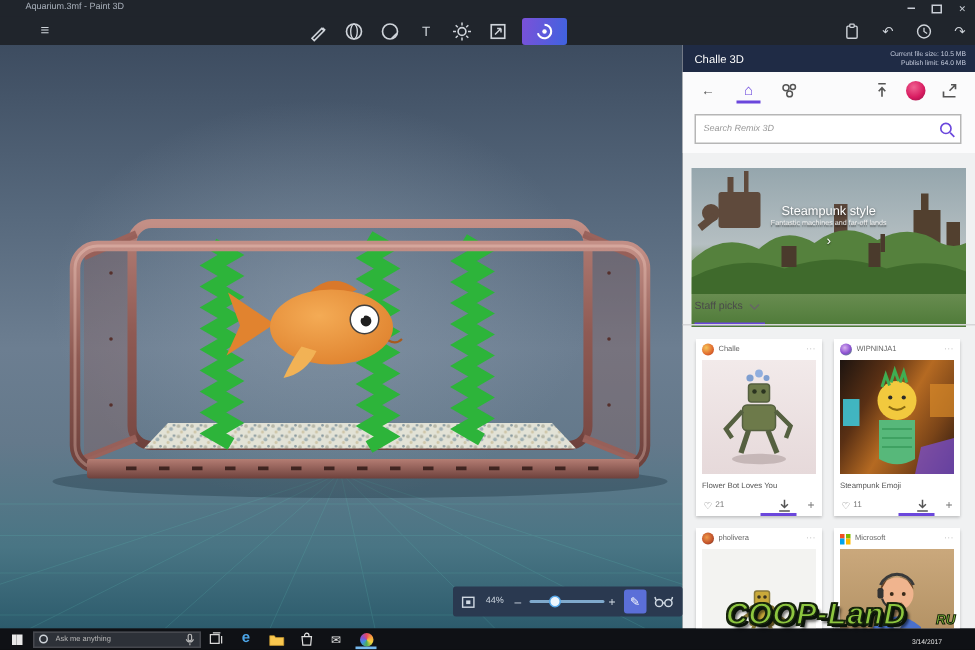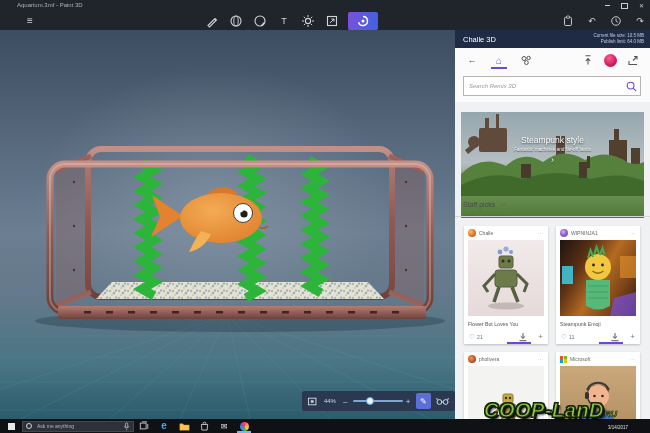--- a/index.html
+++ b/index.html
@@ -102,21 +102,21 @@
   .tb-ico{width:20px;height:14px;display:flex;align-items:center;justify-content:center;position:relative;}
   .edge-e{color:#4da6e8;font-size:10px;font-weight:bold;line-height:1;}
   .tb-active::after{content:"";position:absolute;left:3px;right:3px;bottom:0;height:2px;background:#76b9ed;}
   .paint3d-ico{width:9px;height:9px;border-radius:50%;background:conic-gradient(#e84a5f,#f9a03f,#f2d43f,#4fae52,#3f8fe8,#8a4fd0,#e84a5f);}
   .tray-date{position:absolute;right:22px;top:6px;font-size:4.5px;color:#e0e0e0;}
   
   #watermark{position:absolute;left:484px;top:399px;z-index:20;white-space:nowrap;}
   .wm-text{font-size:20px;font-weight:bold;font-style:italic;color:#8dc63f;letter-spacing:0.5px;
     -webkit-text-stroke:1px #16240c;
     text-shadow:2px 2px 0 #0b130a,-1px -1px 0 #16240c,1px -1px 0 #16240c,-1px 1px 0 #16240c,3px 3px 2px rgba(0,0,0,0.6);}
-  .wm-suffix{font-size:9px;font-weight:bold;font-style:italic;color:#8dc63f;-webkit-text-stroke:0.7px #16240c;}
+  .wm-suffix{font-size:9px;font-weight:bold;font-style:italic;color:#8dc63f;padding-left:20px;-webkit-text-stroke:0.7px #16240c;}
 </style>
 </head>
 <body>
 
 <div id="screen">
 
   <div id="titlebar">
     <div class="app-title">Aquarium.3mf - Paint 3D</div>
     <div class="win-controls">
       <div class="win-btn">

